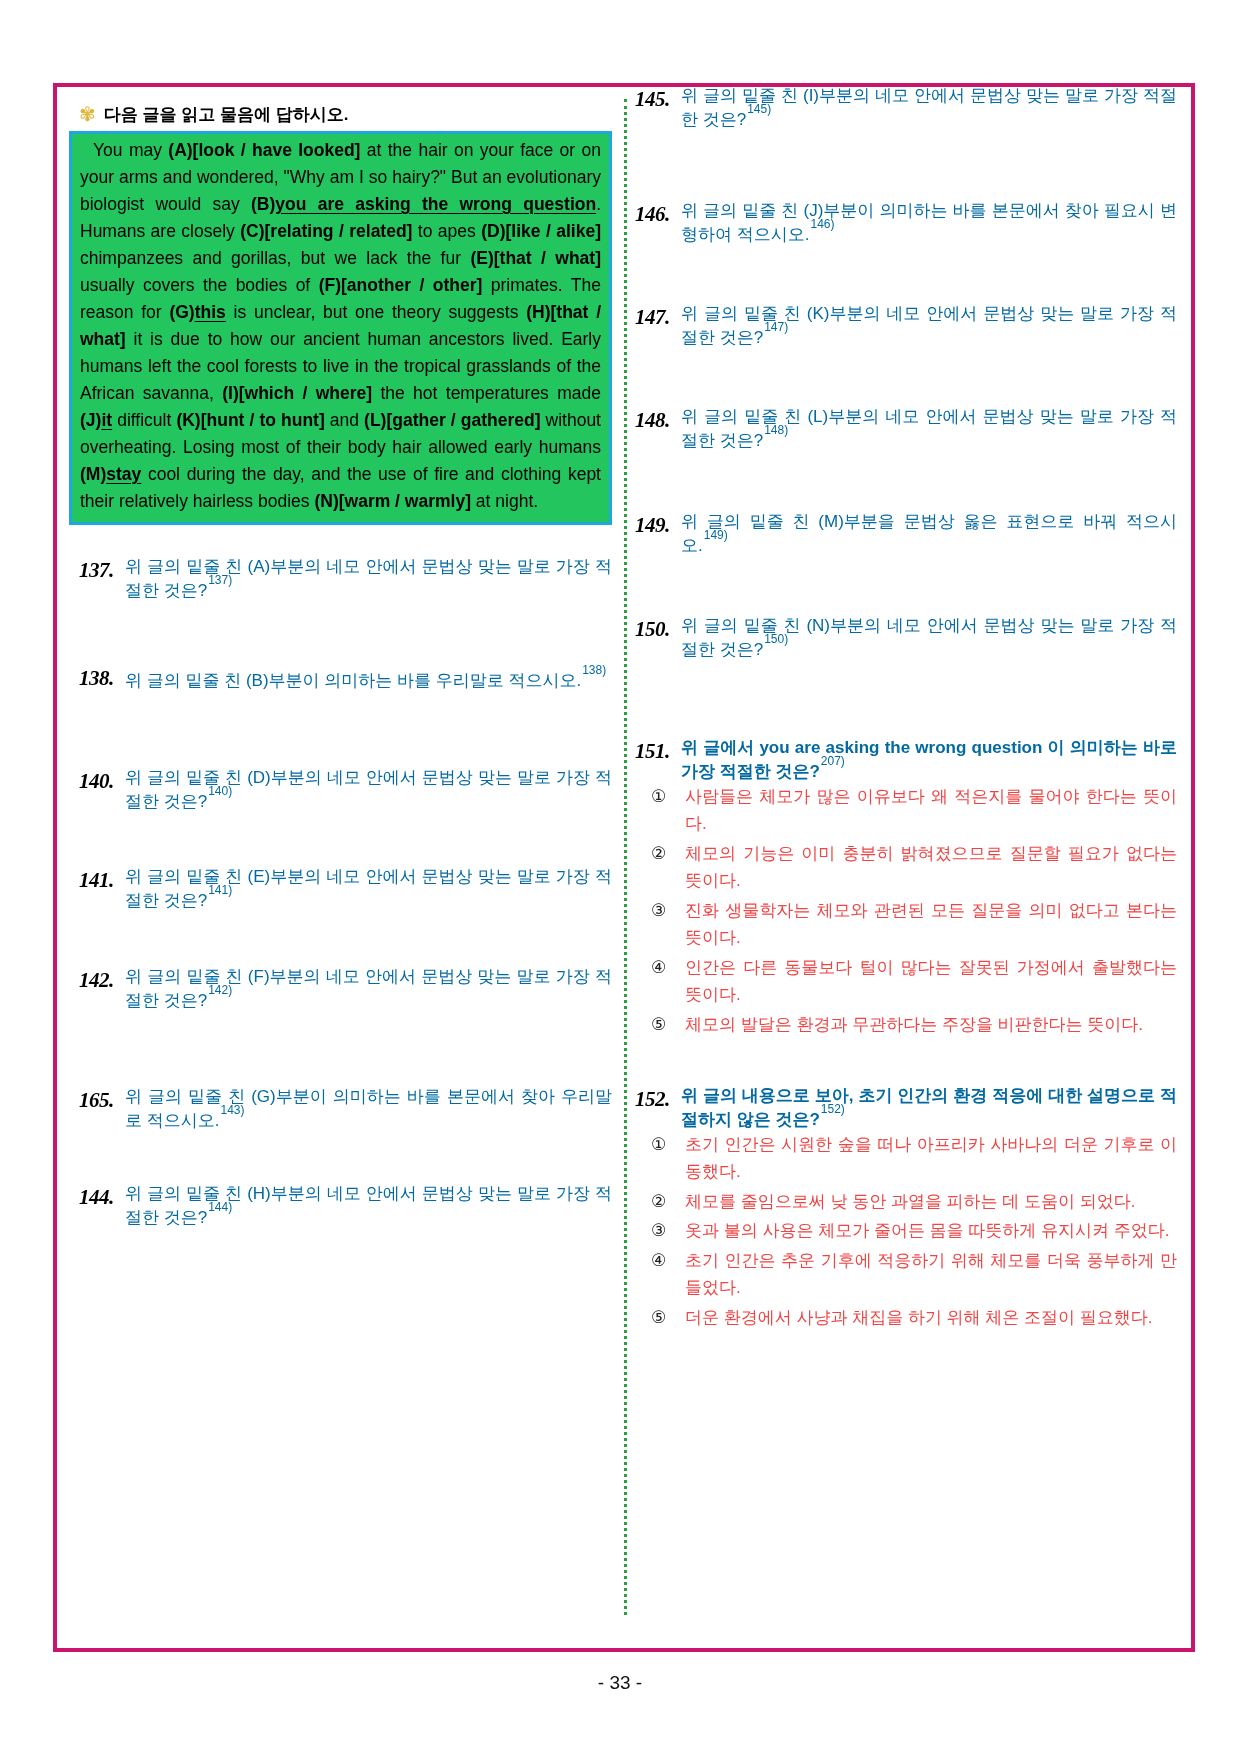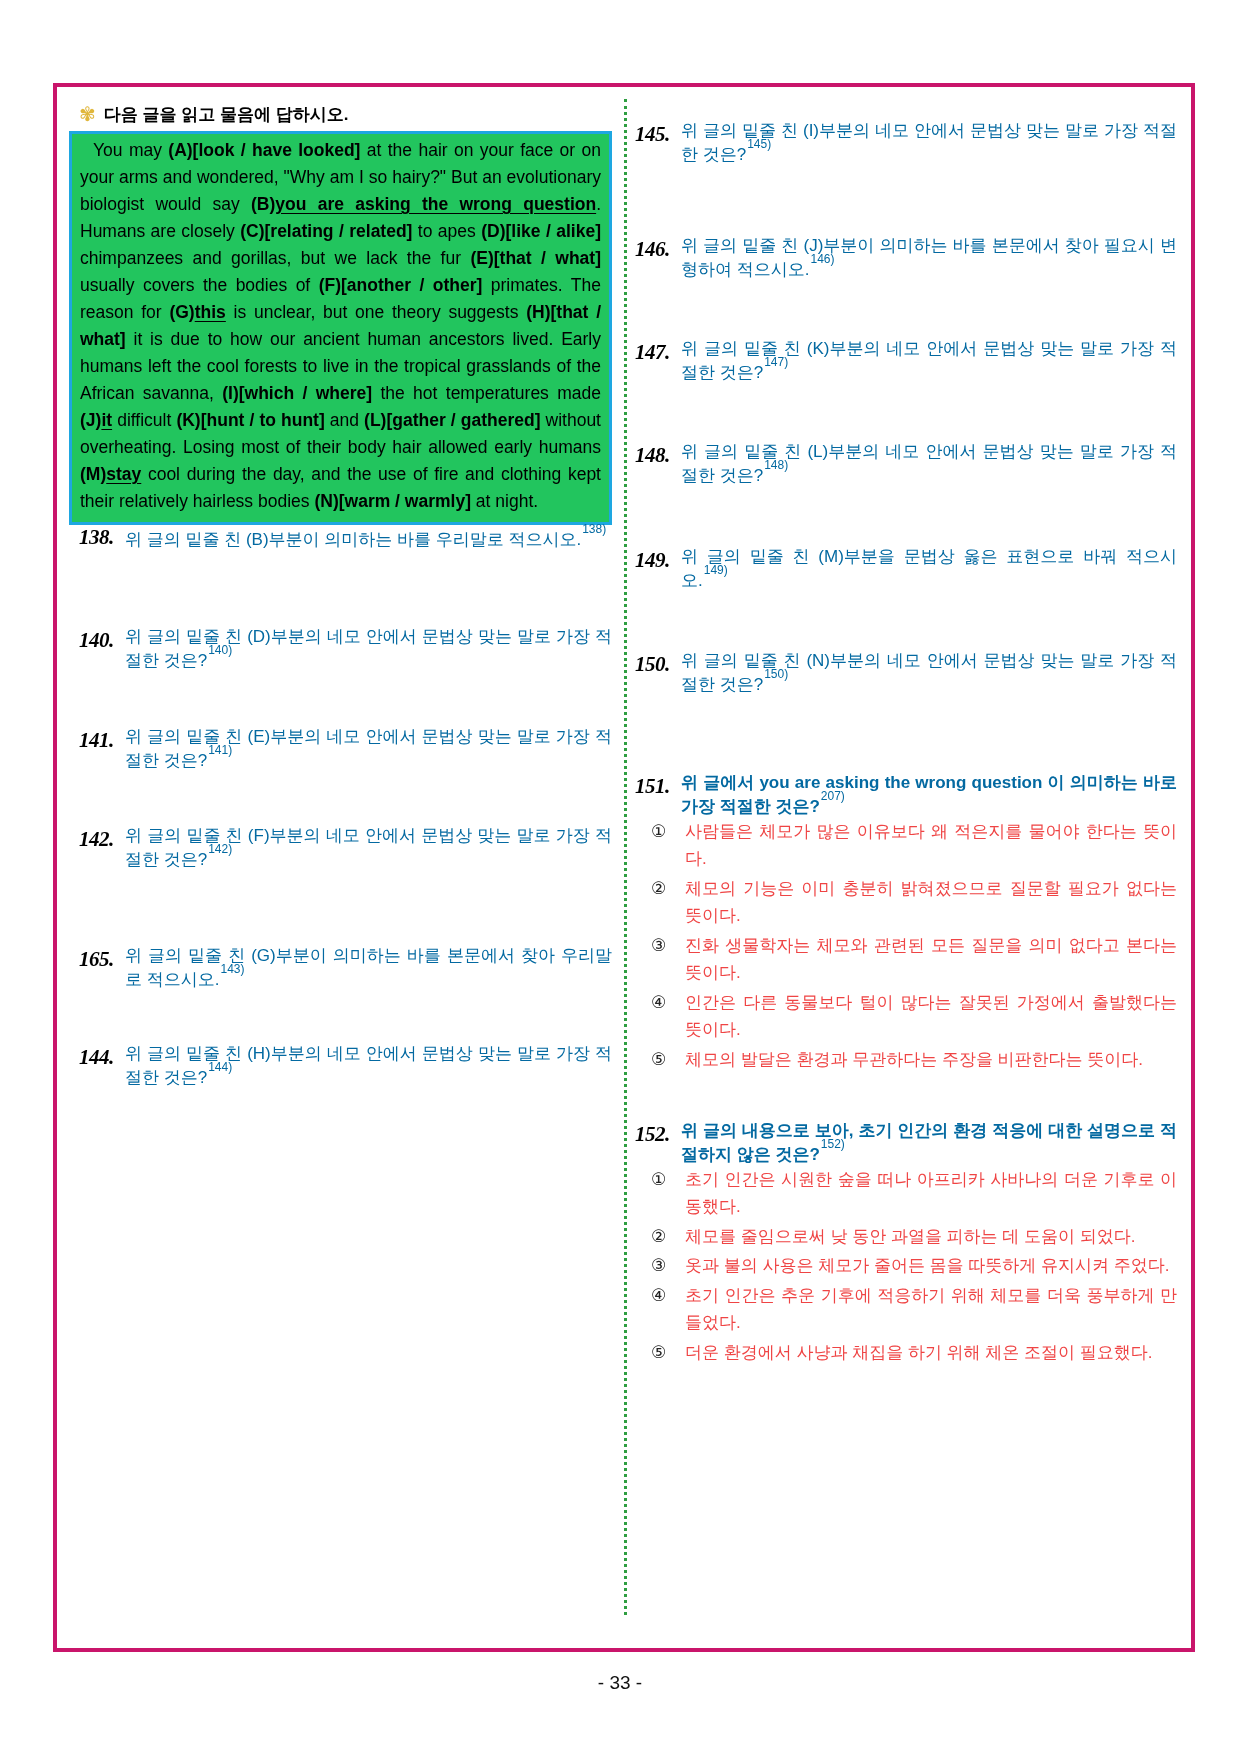--- a/index.html
+++ b/index.html
@@ -10,21 +10,21 @@
   .sheet{
     position:absolute;left:53px;top:83px;width:1134px;height:1561px;
     border:4px solid #c9156b;background:#fff;
   }
   .divider{
     position:absolute;left:567px;top:12px;height:1516px;width:0;
     border-left:3px dotted #2f9e41;
   }
   .col{position:absolute;top:0;box-sizing:border-box;}
   .col-left{left:22px;width:533px;padding-top:14px;}
-  .col-right{left:578px;width:542px;padding-top:35px;}
+  .col-right{left:578px;width:542px;}
 
   .instr{display:flex;align-items:center;gap:8px;font-size:17px;font-weight:700;height:26px;color:#000;}
   .flower{color:#e0b63a;font-size:20px;line-height:1;}
 
   .pbox{margin:4px 0 0 -10px;border:3px solid #1ea7e1;padding:3px 8px 7px 8px;background:#22c55e;}
   .ptext{margin:0;font-size:17.5px;line-height:27px;text-align:justify;text-indent:13px;color:#000;}
   .ptext .b{font-weight:700;}
   .ptext .bu{font-weight:700;text-decoration:underline;text-underline-offset:3px;}
 
   .q{display:flex;align-items:flex-start;}
@@ -53,20 +53,24 @@
   <div class="col col-left">
     <div class="instr">
       <span class="flower">✾</span>
       <span>다음 글을 읽고 물음에 답하시오.</span>
     </div>
 
     <div class="pbox">
       <p class="ptext"><span>You may </span><span class="b">(A)[look / have looked]</span><span> at the hair on your face or on your arms and wondered, "Why am I so hairy?" But an evolutionary biologist would say </span><span class="b">(B)</span><span class="bu">you are asking the wrong question</span><span>. Humans are closely </span><span class="b">(C)[relating / related]</span><span> to apes </span><span class="b">(D)[like / alike]</span><span> chimpanzees and gorillas, but we lack the fur </span><span class="b">(E)[that / what]</span><span> usually covers the bodies of </span><span class="b">(F)[another / other]</span><span> primates. The reason for </span><span class="b">(G)</span><span class="bu">this</span><span> is unclear, but one theory suggests </span><span class="b">(H)[that / what]</span><span> it is due to how our ancient human ancestors lived. Early humans left the cool forests to live in the tropical grasslands of the African savanna, </span><span class="b">(I)[which / where]</span><span> the hot temperatures made </span><span class="b">(J)</span><span class="bu">it</span><span> difficult </span><span class="b">(K)[hunt / to hunt]</span><span> and </span><span class="b">(L)[gather / gathered]</span><span> without overheating. Losing most of their body hair allowed early humans </span><span class="b">(M)</span><span class="bu">stay</span><span> cool during the day, and the use of fire and clothing kept their relatively hairless bodies </span><span class="b">(N)[warm / warmly]</span><span> at night.</span></p>
     </div>
 
+    <div class="q" style="margin-top:33px;margin-bottom:66px">
+      <span class="qnum">137.</span>
+      <span class="qbody"><span>위 글의 밑줄 친 (A)부분의 네모 안에서 문법상 맞는 말로 가장 적절한 것은?</span><sup class="ref">137)</sup></span>
+    </div>
     <div class="q" style="margin-bottom:78px">
       <span class="qnum">138.</span>
       <span class="qbody"><span>위 글의 밑줄 친 (B)부분이 의미하는 바를 우리말로 적으시오.</span><sup class="ref">138)</sup></span>
     </div>
     <div class="q" style="margin-bottom:58px">
       <span class="qnum">140.</span>
       <span class="qbody"><span>위 글의 밑줄 친 (D)부분의 네모 안에서 문법상 맞는 말로 가장 적절한 것은?</span><sup class="ref">140)</sup></span>
     </div>
     <div class="q" style="margin-bottom:58px">
       <span class="qnum">141.</span>

